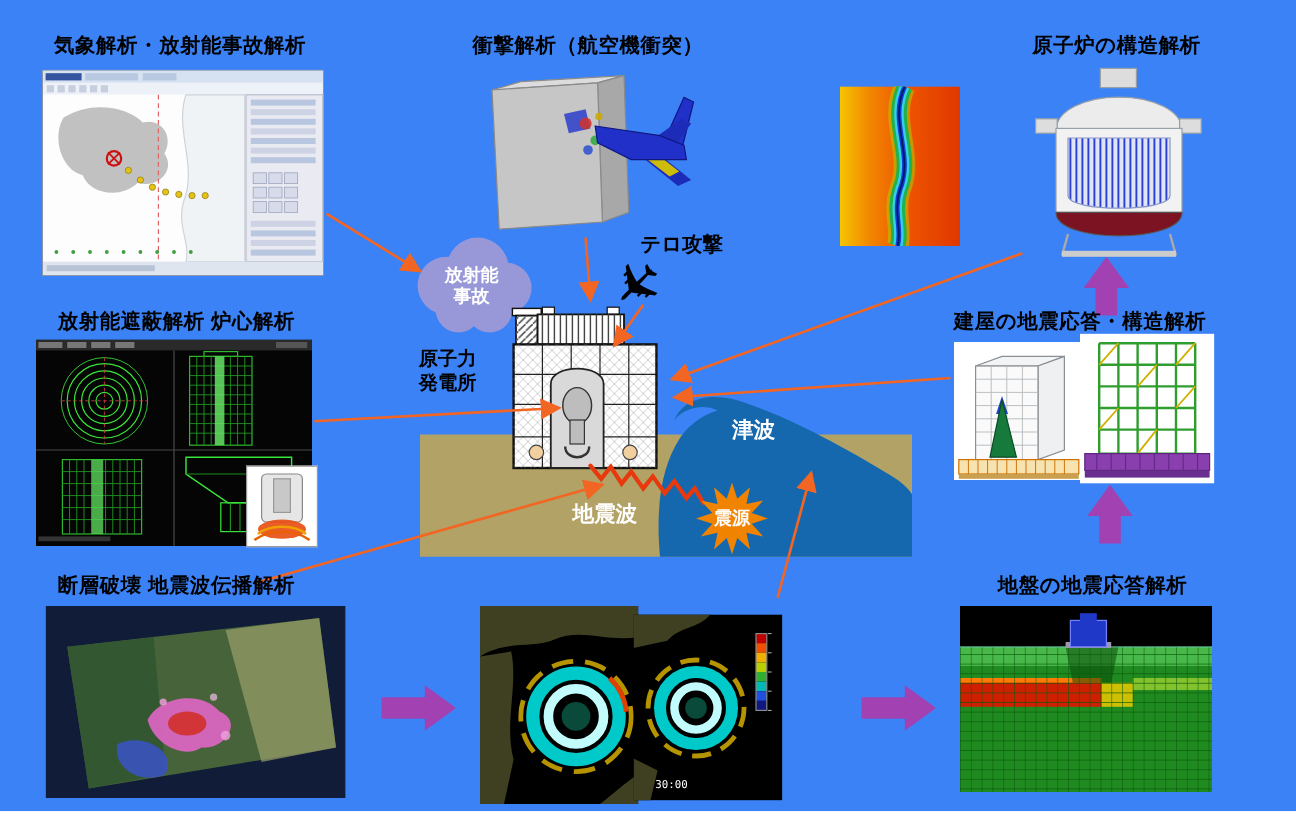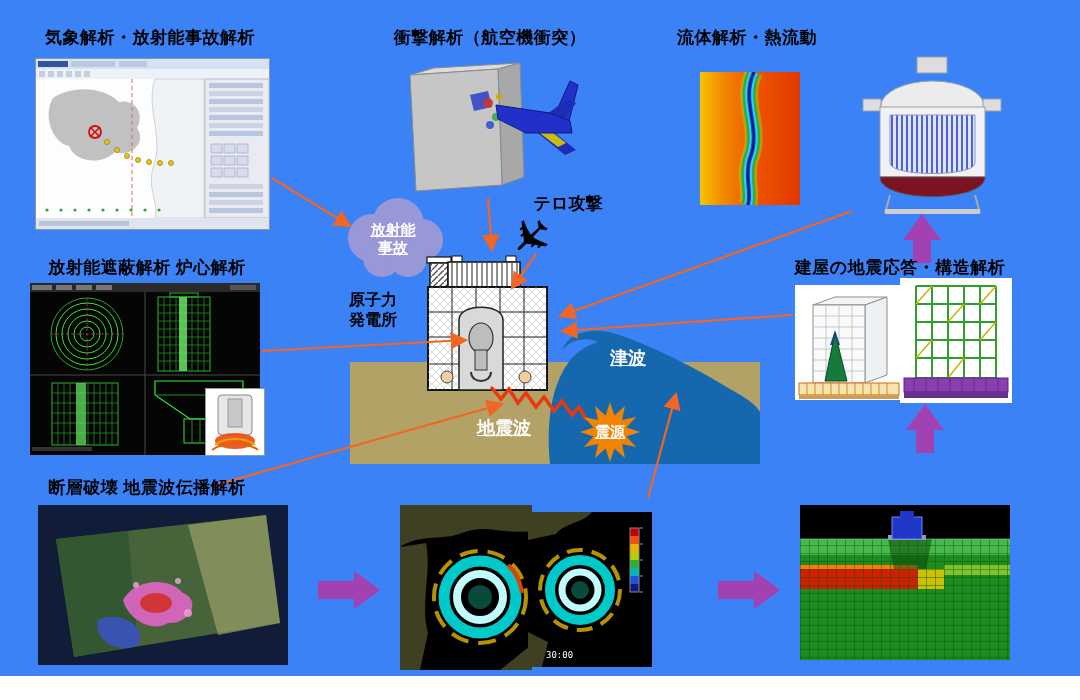--- a/index.html
+++ b/index.html
@@ -4,21 +4,21 @@
 <style>
   html,body{margin:0;padding:0;background:#fff;}
   .canvas{position:relative;width:1080px;height:676px;background:#3b82f6;overflow:hidden;
           font-family:"Liberation Sans","DejaVu Sans",sans-serif;}
   .scene{position:absolute;left:0;top:0;z-index:1;}
   .panel{position:absolute;z-index:2;}
   .title{position:absolute;z-index:3;font-size:17px;font-weight:bold;color:#000;
          text-align:center;letter-spacing:.5px;white-space:nowrap;}
   .slabel{position:absolute;z-index:4;font-weight:bold;text-align:center;}
   .pre{white-space:pre-line;}
-  .white{color:#fff;text-decoration:underline;}
+  .white{color:#fff;}
   .plane-glyph{position:absolute;z-index:3;width:60px;height:60px;font-size:50px;line-height:60px;
                text-align:center;color:#000;transform:rotate(135deg);}
   .inset{position:absolute;z-index:4;background:#fff;border:1px solid #999;}
   .simtime{position:absolute;z-index:4;color:#fff;font-size:9px;font-family:"DejaVu Sans Mono",monospace;}
 </style>
 </head>
 <body>
 
 <div class="canvas">
 
@@ -97,24 +97,25 @@
       <line x1="792" y1="315" x2="562" y2="331" marker-end="url(#oarrow)"></line>
       <line x1="852" y1="211" x2="560" y2="316" marker-end="url(#oarrow)"></line>
       <line x1="262" y1="351" x2="466" y2="340" marker-end="url(#oarrow)"></line>
       <line x1="212" y1="486" x2="502" y2="404" marker-end="url(#oarrow)"></line>
       <line x1="648" y1="498" x2="676" y2="394" marker-end="url(#oarrow)"></line>
     </g>
   </svg>
 
   <div class="title" style="left:30px;top:26px;width:240px;">気象解析・放射能事故解析</div>
   <div class="title" style="left:375px;top:26px;width:230px;">衝撃解析（航空機衝突）</div>
-  <div class="title" style="left:662px;top:26px;width:170px;">流体解析・熱流動</div>
+  <div class="title" style="left:843px;top:26px;width:175px;">原子炉の構造解析</div>
   <div class="title" style="left:22px;top:256px;width:250px;">放射能遮蔽解析 炉心解析</div>
   <div class="title" style="left:782px;top:256px;width:236px;">建屋の地震応答・構造解析</div>
   <div class="title" style="left:22px;top:476px;width:250px;">断層破壊 地震波伝播解析</div>
+  <div class="title" style="left:818px;top:476px;width:185px;">地盤の地震応答解析</div>
 
   <div class="slabel pre white" style="left:356px;top:221px;width:74px;font-size:15px;line-height:1.2;">放射能
 事故</div>
   <div class="slabel pre" style="left:340px;top:290px;width:66px;font-size:16px;line-height:1.25;color:#000;">原子力
 発電所</div>
   <div class="slabel" style="left:516px;top:192px;width:104px;font-size:17px;color:#000;font-family:Liberation Mono, monospace;">テロ攻撃</div>
   <div class="plane-glyph" style="left:500px;top:206px;">✈</div>
   <div class="slabel white" style="left:466px;top:416px;width:76px;font-size:18px;">地震波</div>
   <div class="slabel white" style="left:586px;top:423px;width:48px;font-size:15px;">震源</div>
   <div class="slabel white" style="left:596px;top:346px;width:64px;font-size:18px;">津波</div>

